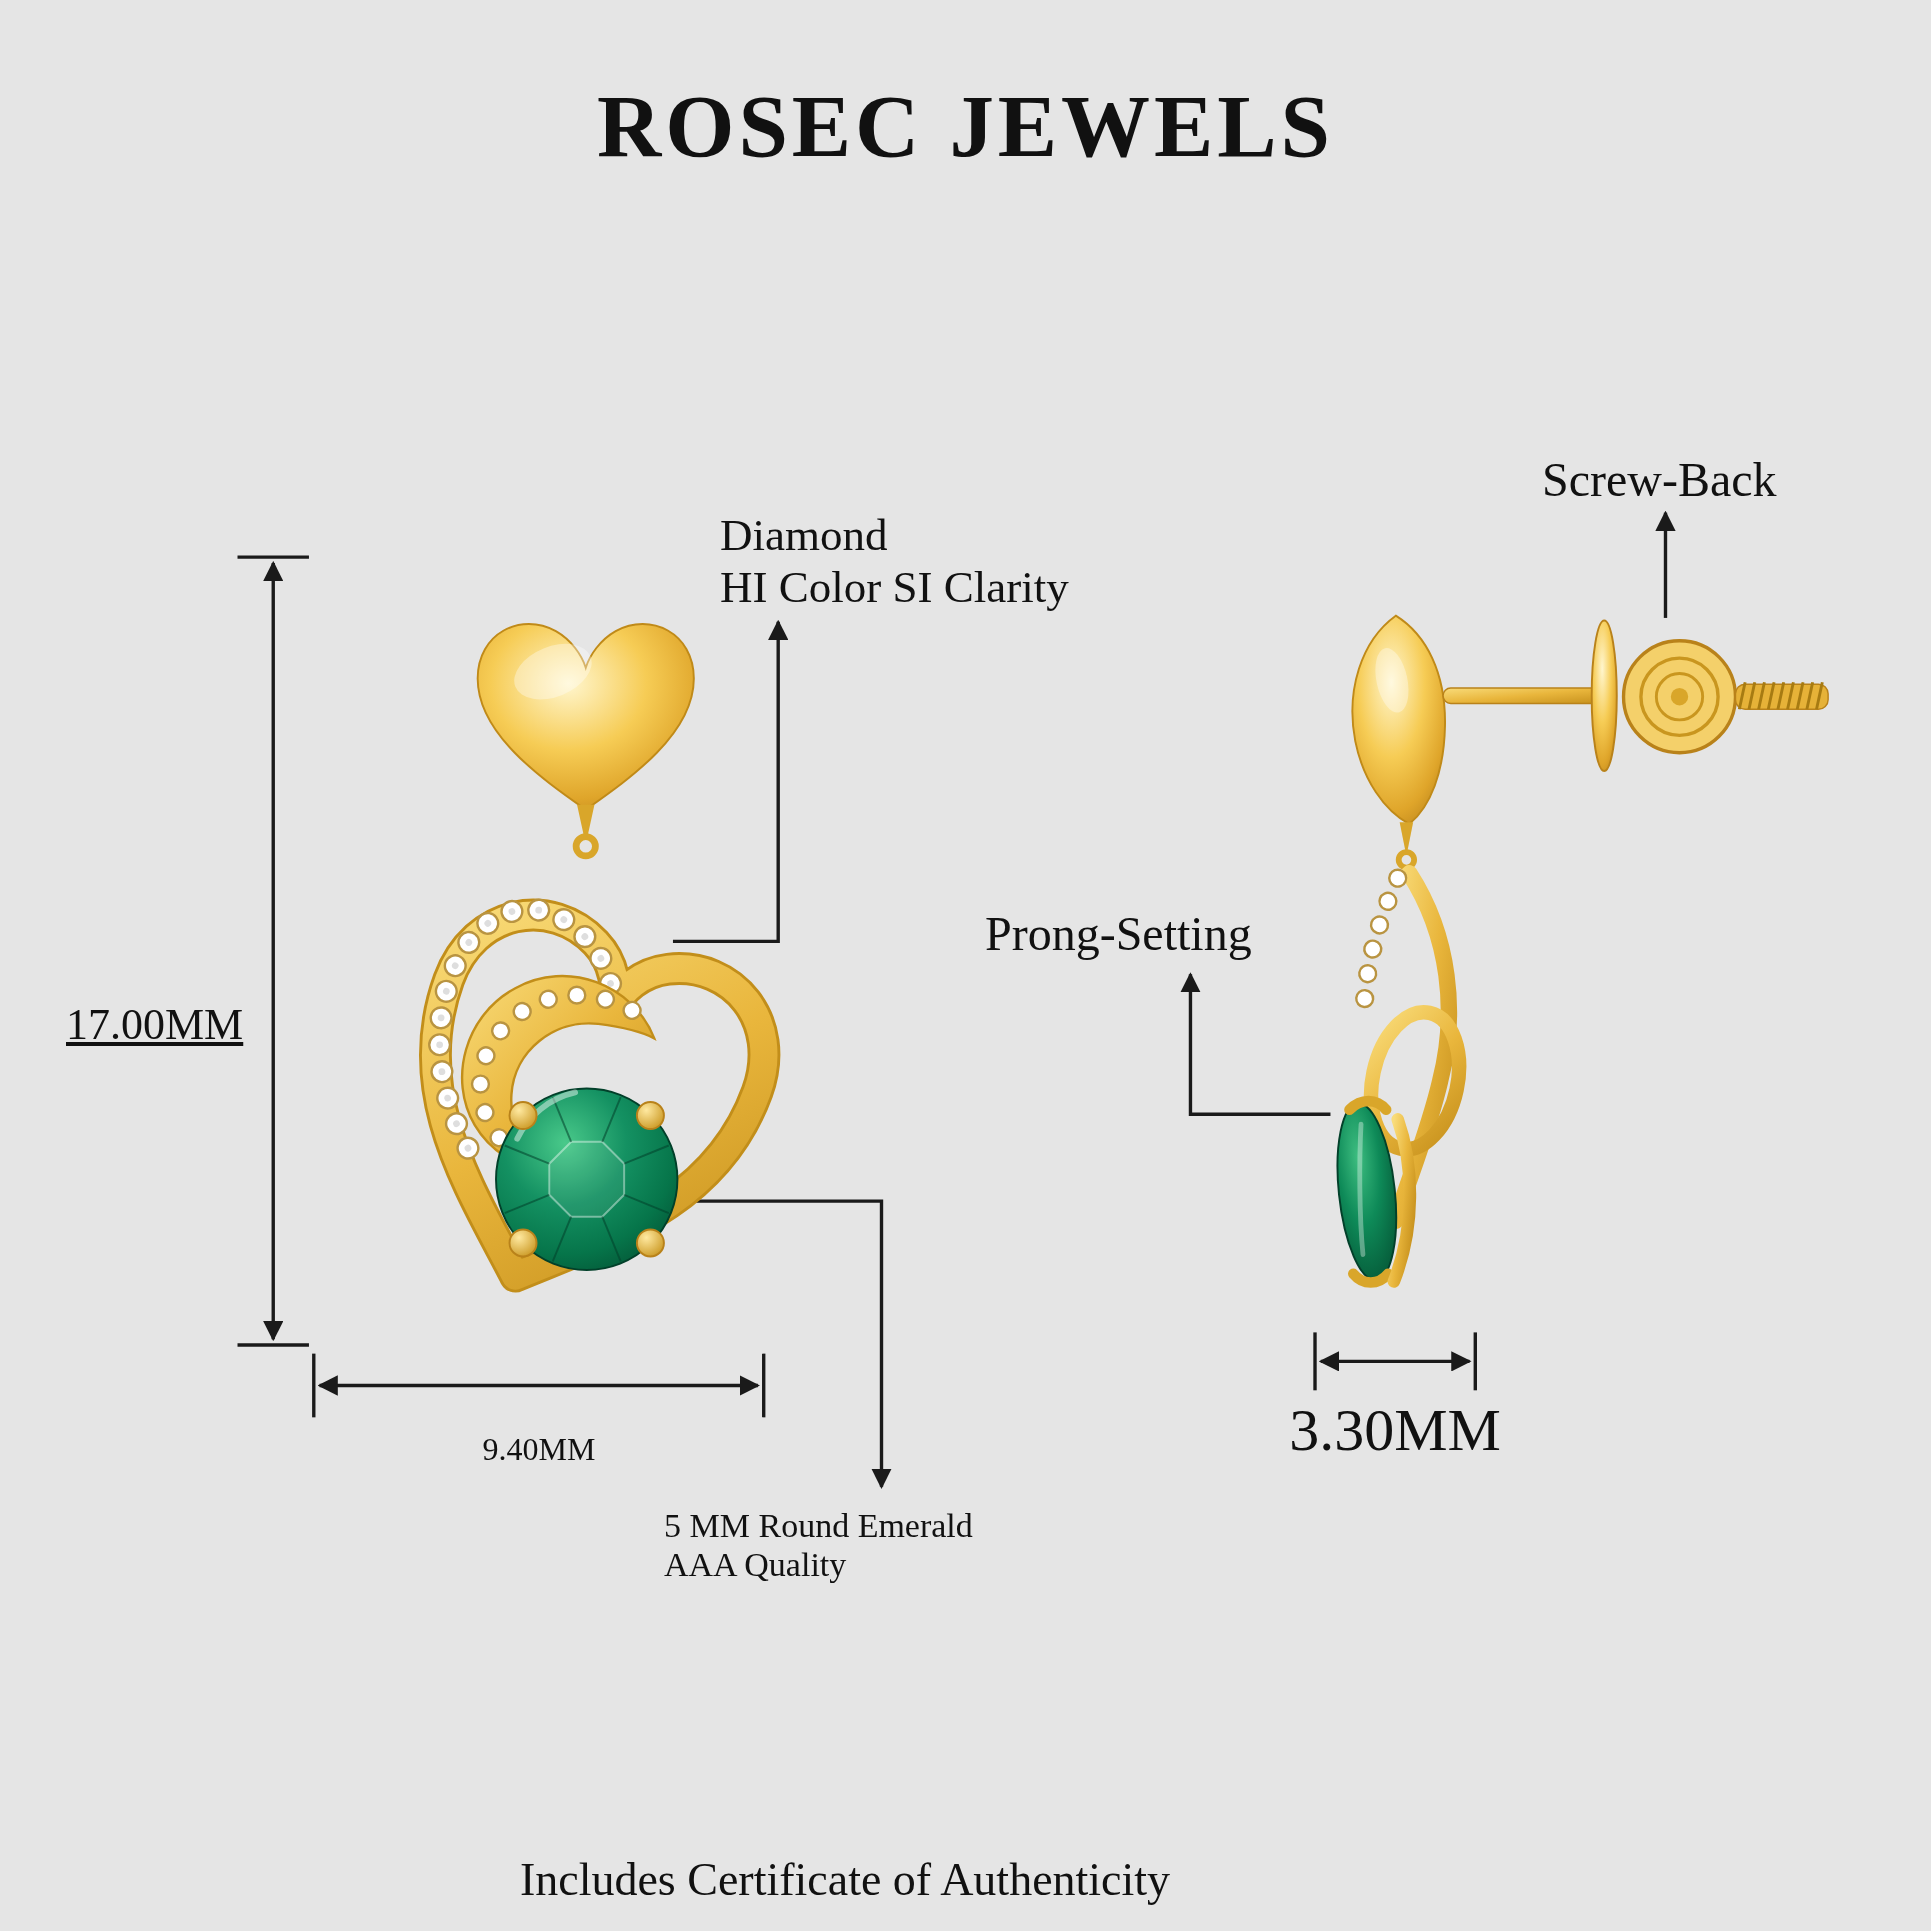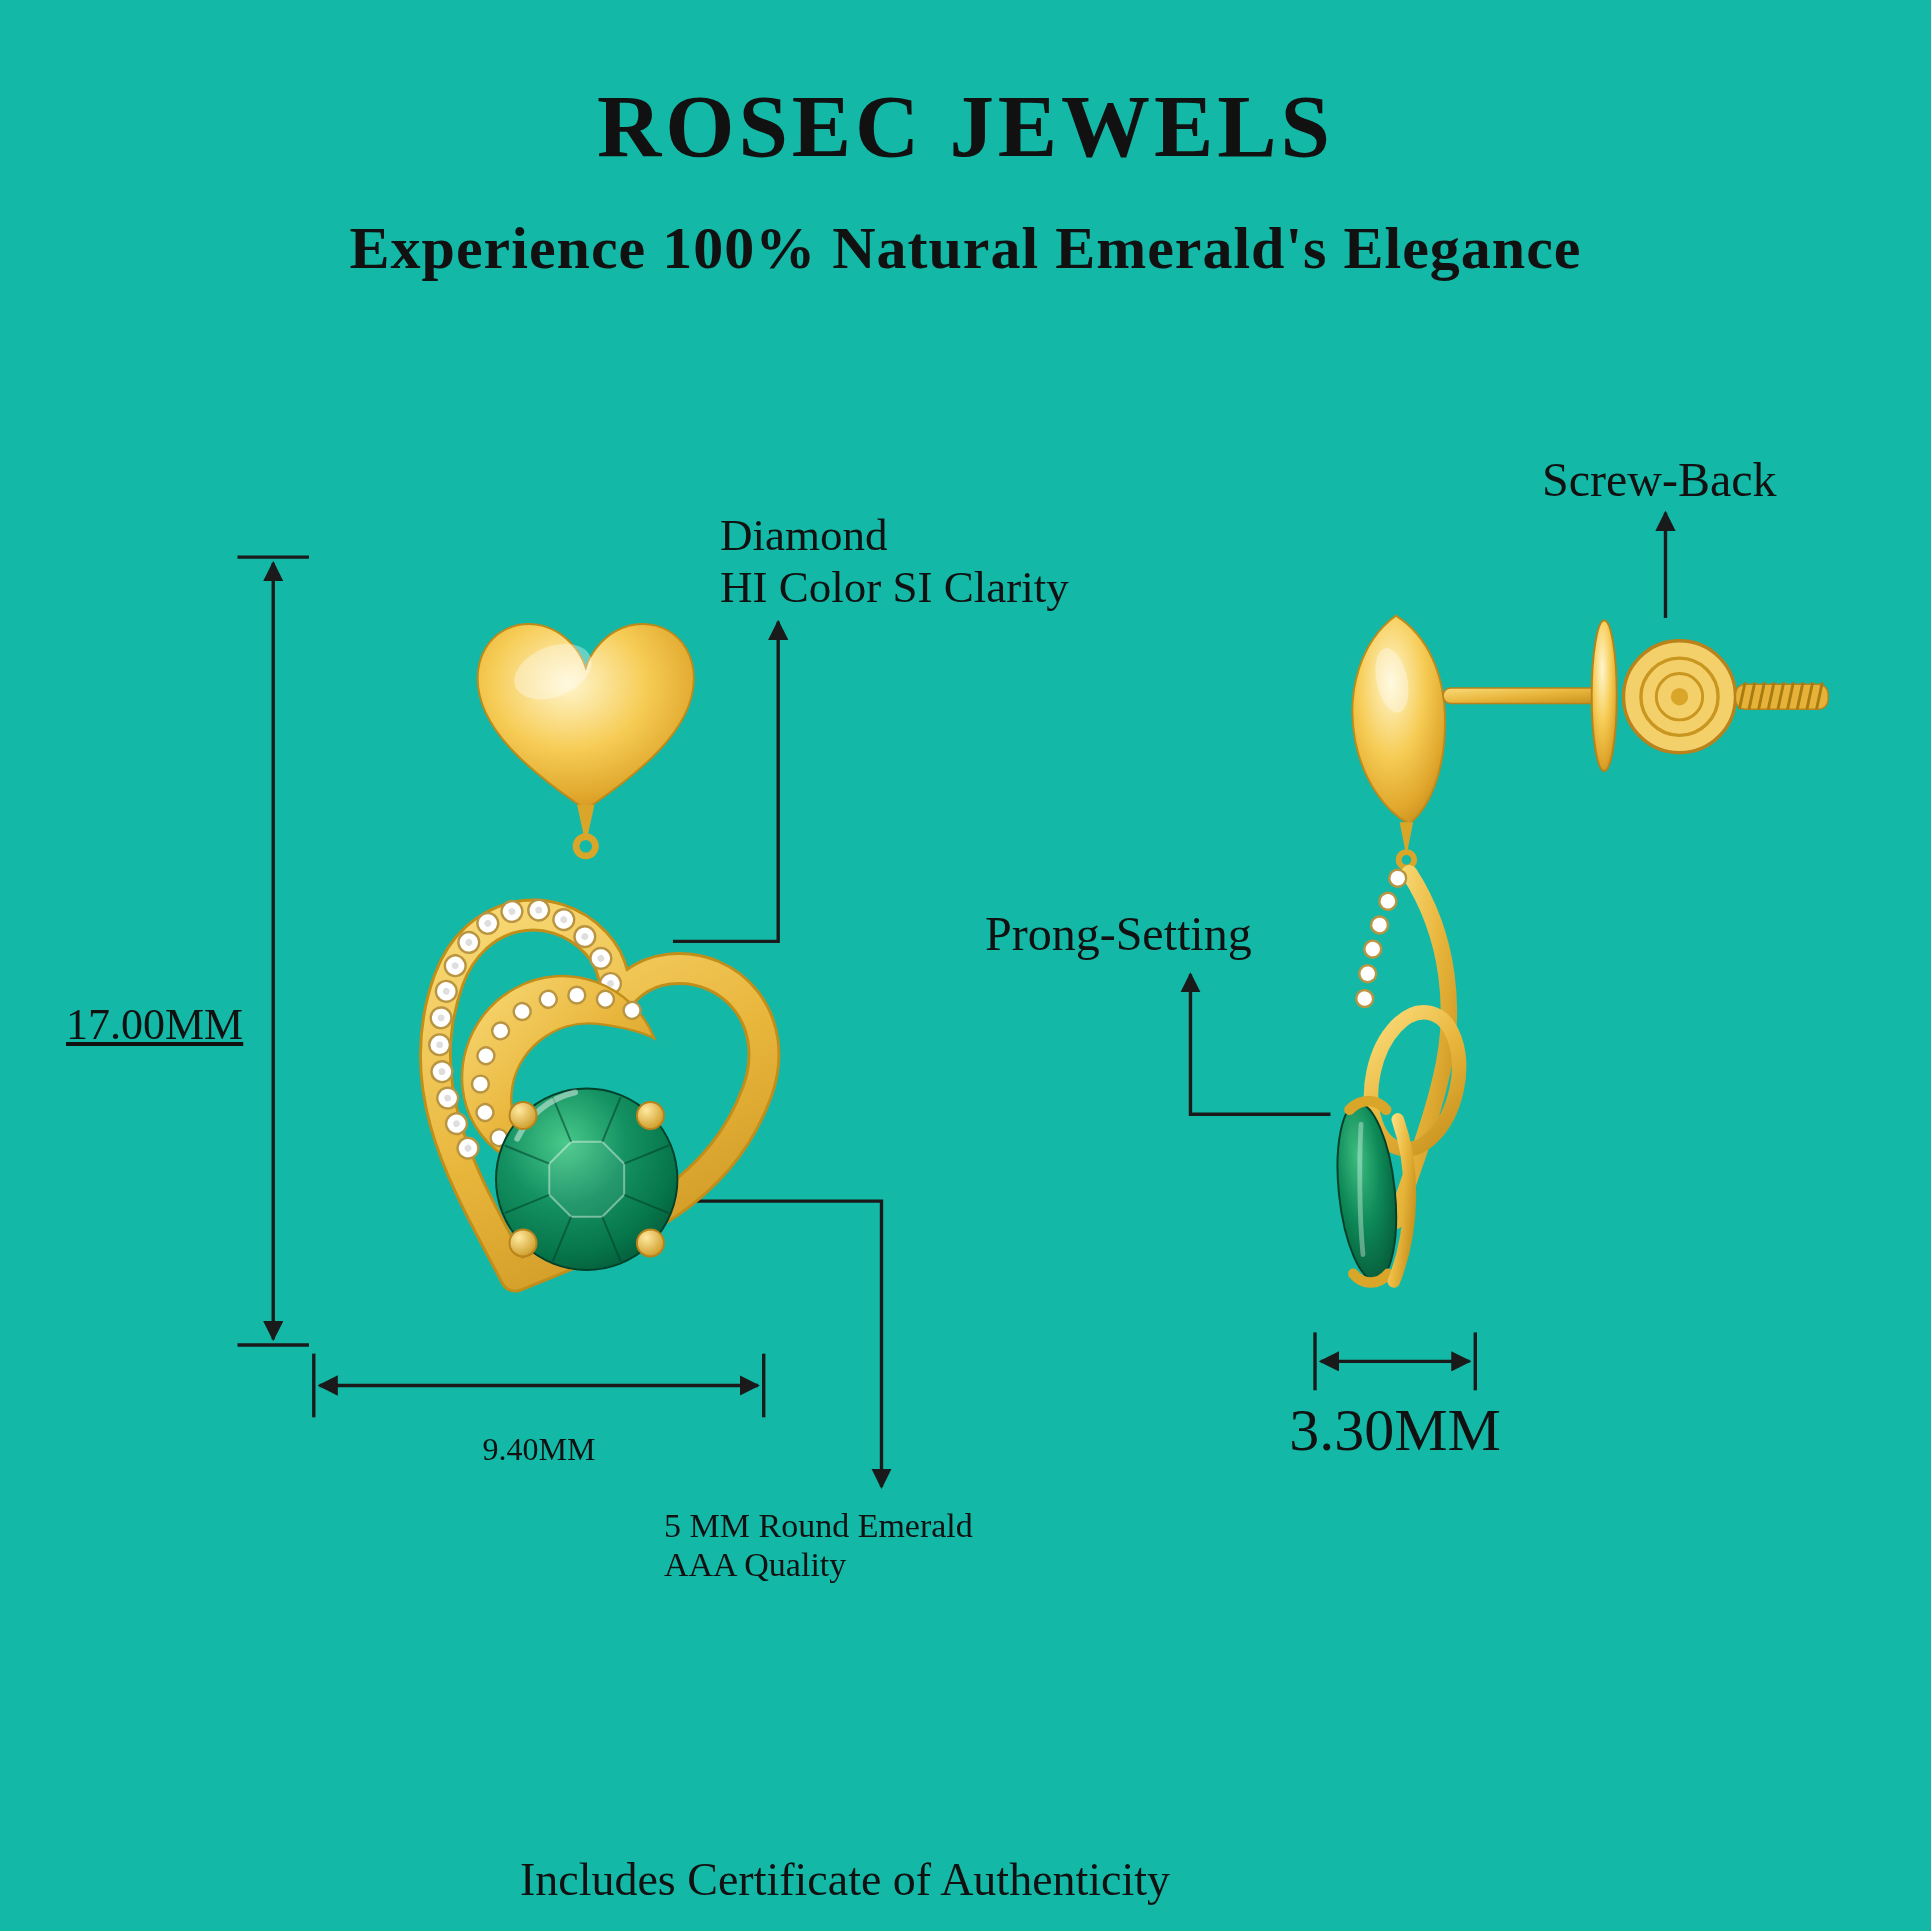--- a/index.html
+++ b/index.html
@@ -1,17 +1,17 @@
 <!DOCTYPE html>
 <html><head>
 <meta charset="utf-8">
 <style>
   html,body{margin:0;padding:0;background:#fff;}
   #canvas{
-    position:relative;width:1931px;height:1931px;background:#14b8a6;overflow:hidden;
+    position:relative;width:1931px;height:1931px;background:#e5e5e5;overflow:hidden;
     font-family:"Liberation Serif", serif;color:#111;
   }
   .lbl{position:absolute;font-family:"Liberation Serif",serif;color:#111;white-space:nowrap;line-height:1.15;}
   #brand-title{top:75px;left:0;width:1931px;text-align:center;font-size:89px;font-weight:700;letter-spacing:3.9px;}
   #tagline{top:214px;left:0;width:1931px;text-align:center;font-size:60px;font-weight:700;letter-spacing:1px;}
   #label-height{left:66px;top:1000px;font-size:44px;text-decoration:underline;}
   #label-width{left:423px;top:1408px;width:232px;text-align:center;font-size:32px;margin-top:23px;}
   #label-depth{left:1289px;top:1396px;width:212px;text-align:center;font-size:60px;font-family:Liberation Serif, serif;}
   #label-diamond{left:720px;top:510px;font-size:45px;}
   #label-screw{left:1518px;top:452px;font-size:48px;margin-left:24px;}
@@ -20,21 +20,20 @@
   #footer-note{top:1854px;left:0;width:1690px;text-align:center;font-size:46px;}
   svg{position:absolute;overflow:visible;}
   .dim{stroke:#1a1a1a;stroke-width:3.5;fill:none;}
 </style>
 </head>
 <body>
 
 <div id="canvas">
 
   <div id="brand-title" class="lbl">ROSEC JEWELS</div>
-  <div id="tagline" class="lbl">Experience 100% Natural Emerald's Elegance</div>
 
   <svg style="left:0;top:0;" width="1931" height="1931" viewBox="0 0 2000 2000">
     <defs>
       <marker id="ah" viewBox="0 0 10 10" refX="9" refY="5" markerWidth="6" markerHeight="6" orient="auto-start-reverse">
         <path d="M 0 0 L 10 5 L 0 10 z" fill="#1a1a1a"></path>
       </marker>
     </defs>
 
     <g>
       <line class="dim" x1="283" y1="583" x2="283" y2="1387" marker-start="url(#ah)" marker-end="url(#ah)"></line>

